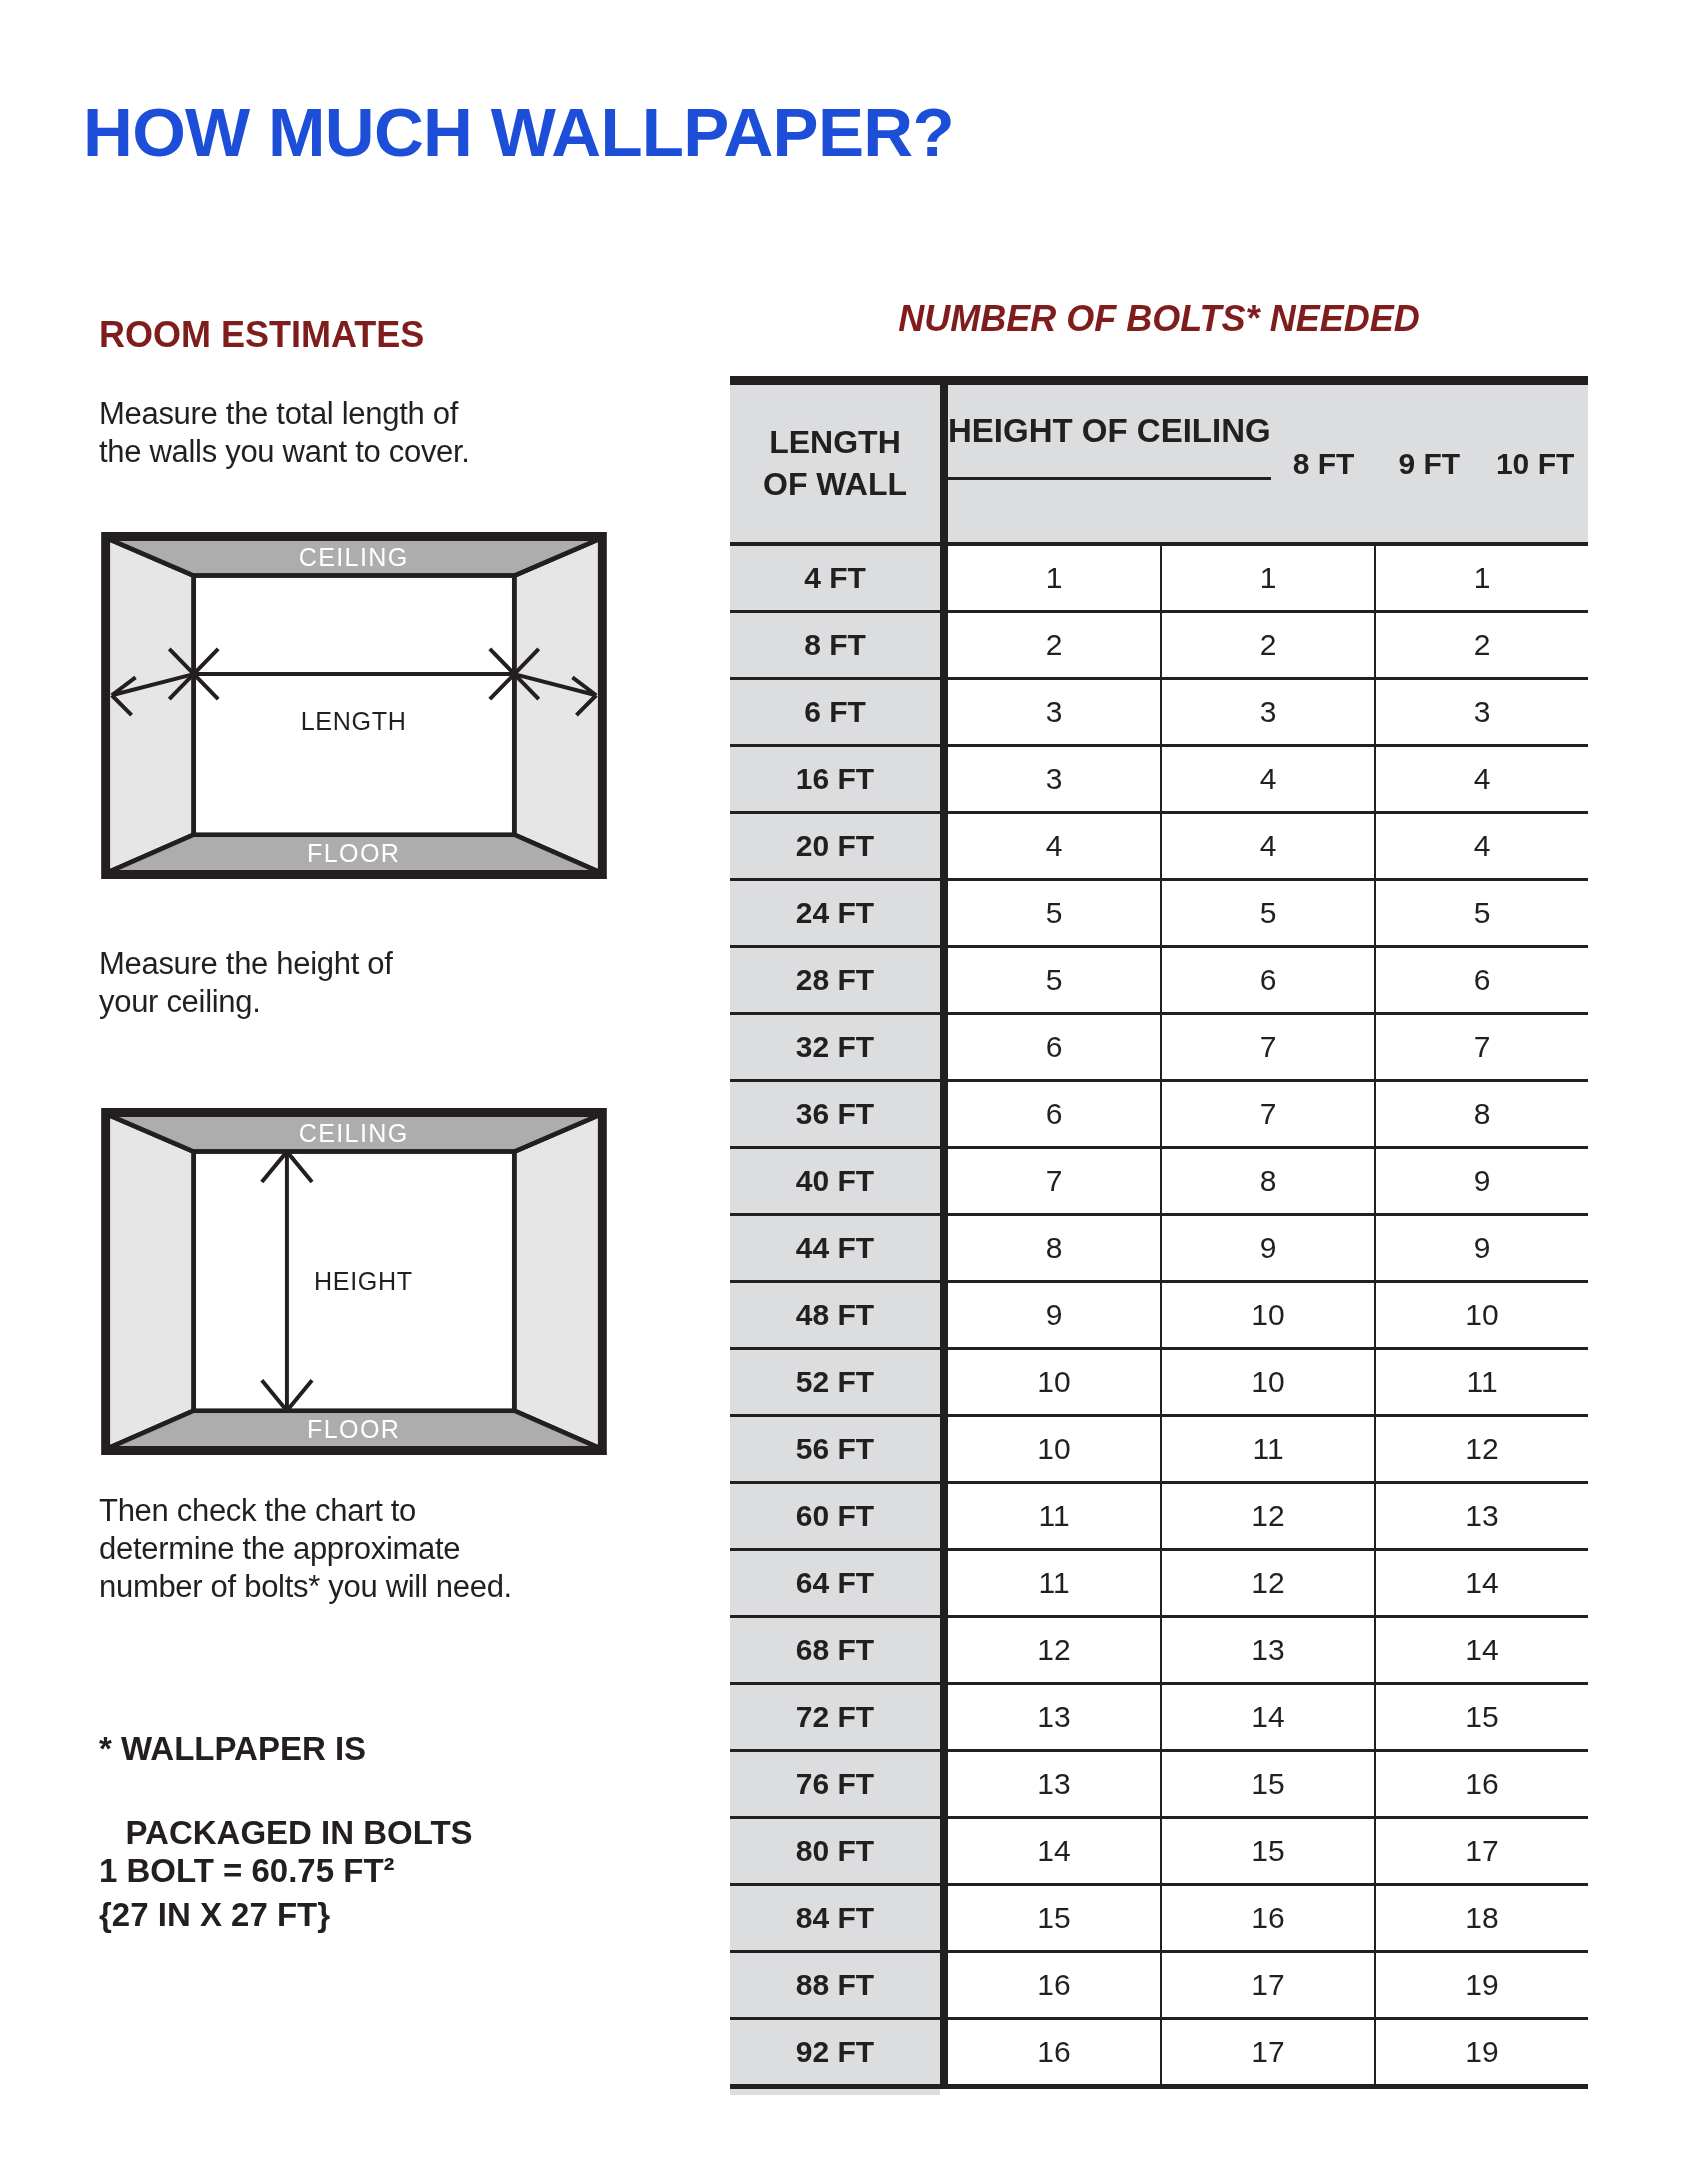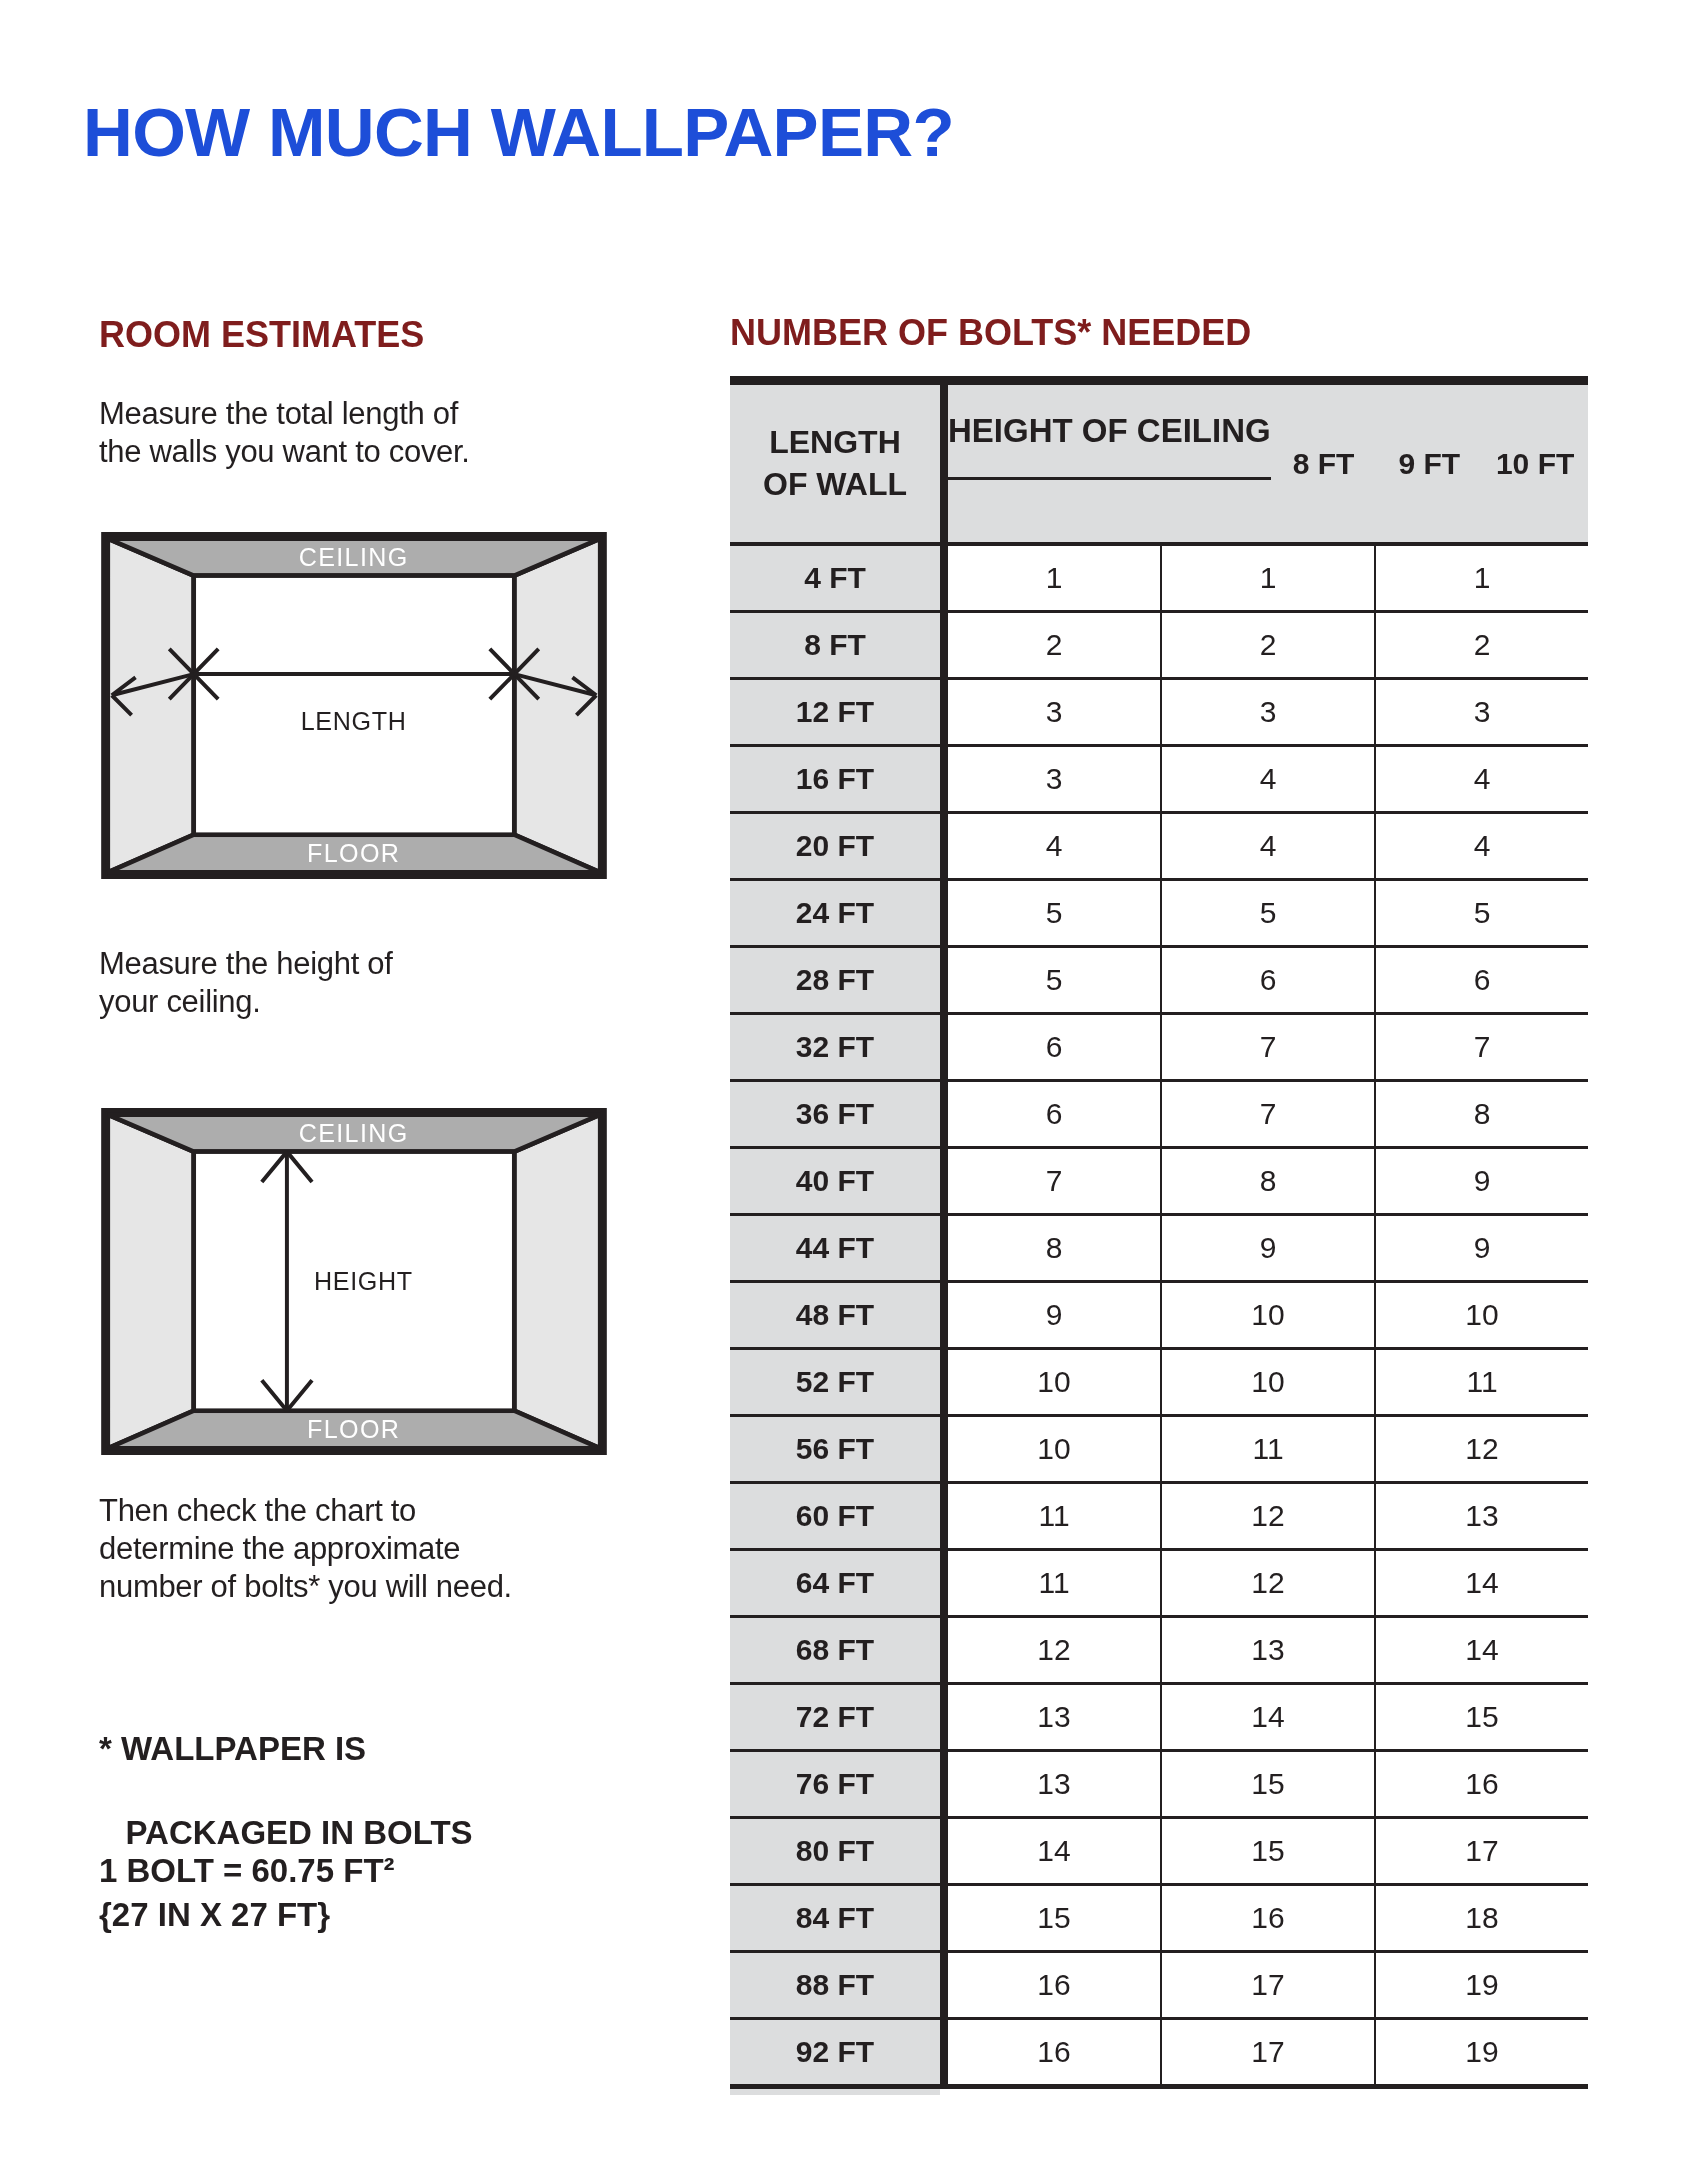--- a/index.html
+++ b/index.html
@@ -5,21 +5,21 @@
   html,body{margin:0;padding:0;background:#ffffff;}
   .page{position:relative;width:1687px;height:2183px;background:#fff;overflow:hidden;
         font-family:"Liberation Sans",sans-serif;color:#231F20;}
 
   .page-title{position:absolute;left:83px;top:93px;font-size:69px;font-weight:bold;
               letter-spacing:-0.7px;color:#1d4ed8;white-space:nowrap;}
 
   .section-heading{position:absolute;font-size:36px;font-weight:bold;color:#7f1d1d;
                    letter-spacing:0px;white-space:nowrap;}
   .room-estimates{left:99px;top:314px;}
-  .bolts-heading{left:730px;top:312px;width:858px;}
+  .bolts-heading{left:730px;top:298px;width:858px;text-align:center;font-style:italic;}
 
   .para{position:absolute;left:99px;font-size:31px;line-height:38px;
         white-space:pre-line;letter-spacing:-0.3px;}
   .step1{top:395px;}
   .step2{top:945px;}
   .step3{top:1492px;}
 
   .footnote{position:absolute;left:99px;top:1728px;font-size:33px;font-weight:bold;line-height:42px;}
   .footnote .l2{padding-left:26.5px;margin-top:42px;}
   .bolt-spec{position:absolute;left:99px;top:1849px;font-size:33px;font-weight:bold;line-height:44px;}
@@ -143,21 +143,21 @@
         </div>
 
         <div class="tr">
           <div class="cell c1">8 FT</div>
           <div class="cell td">2</div>
           <div class="cell td">2</div>
           <div class="cell td">2</div>
         </div>
 
         <div class="tr">
-          <div class="cell c1">12 FT</div>
+          <div class="cell c1">6 FT</div>
           <div class="cell td">3</div>
           <div class="cell td">3</div>
           <div class="cell td">3</div>
         </div>
 
         <div class="tr">
           <div class="cell c1">16 FT</div>
           <div class="cell td">3</div>
           <div class="cell td">4</div>
           <div class="cell td">4</div>

